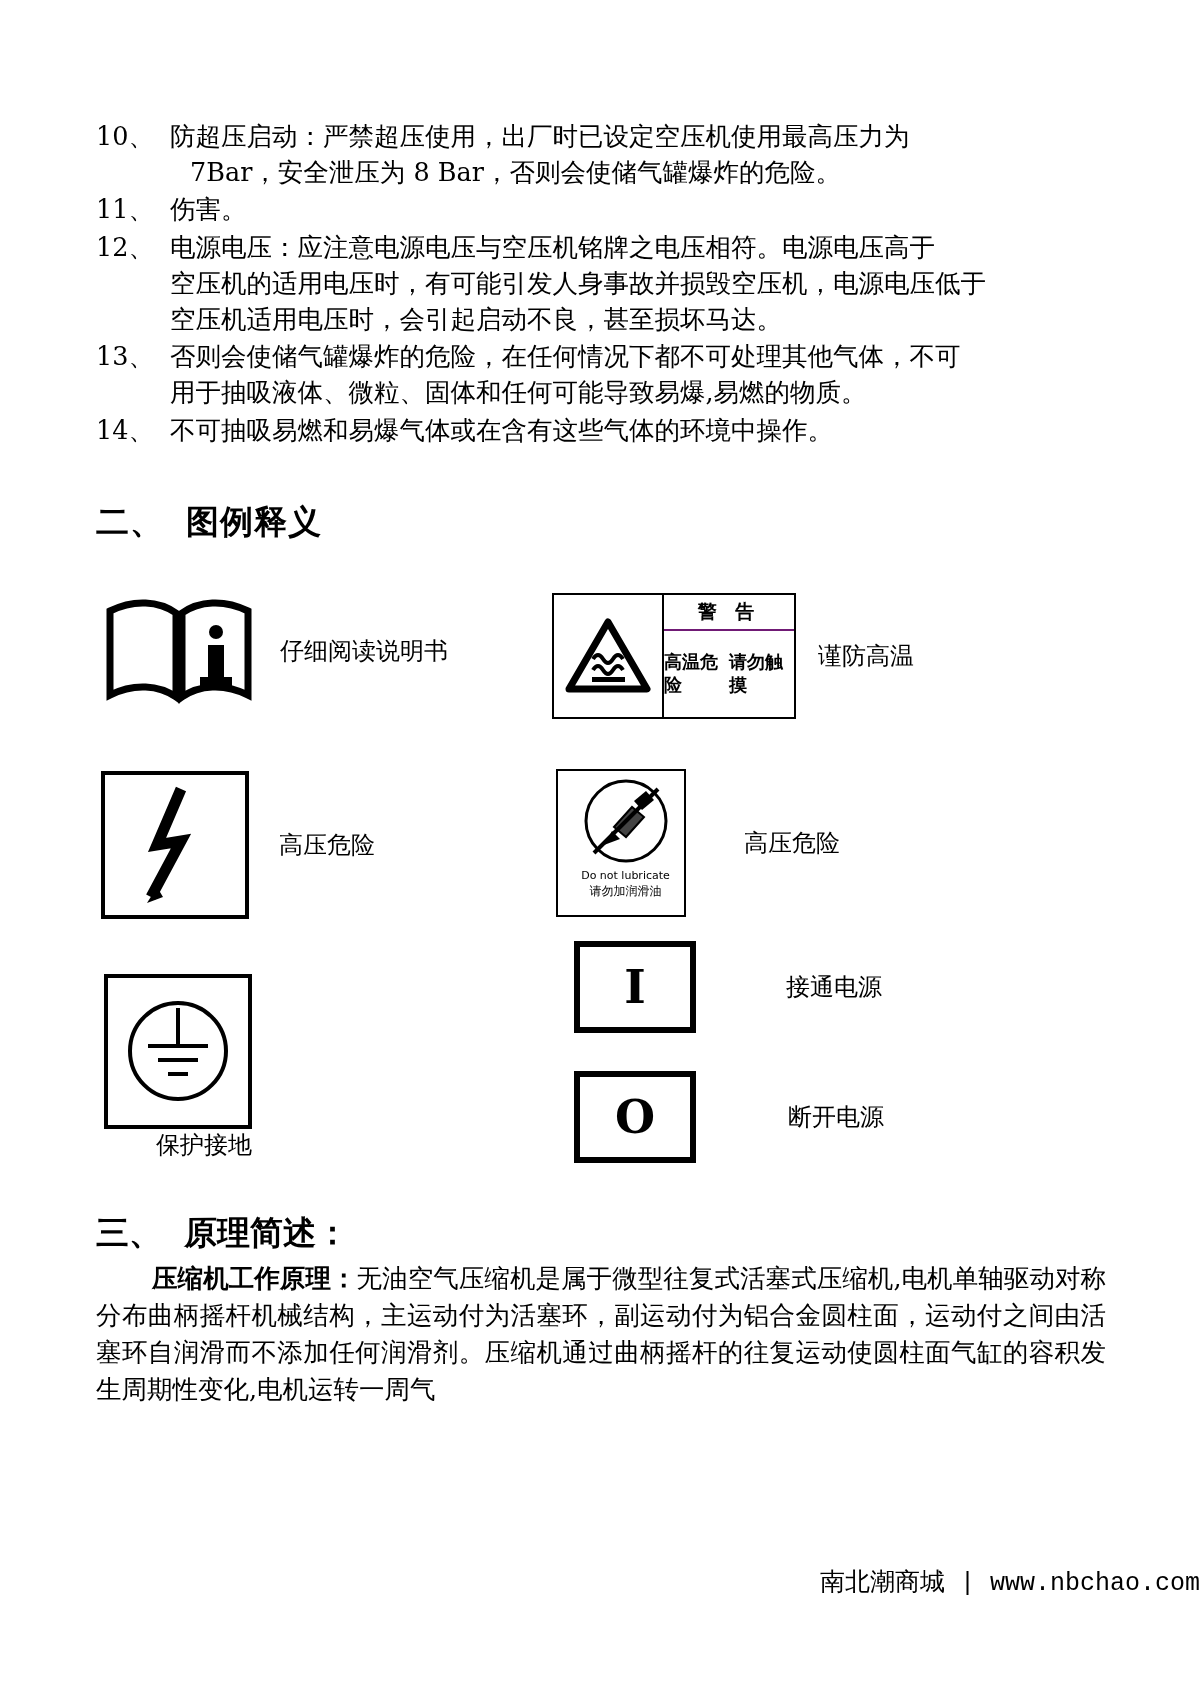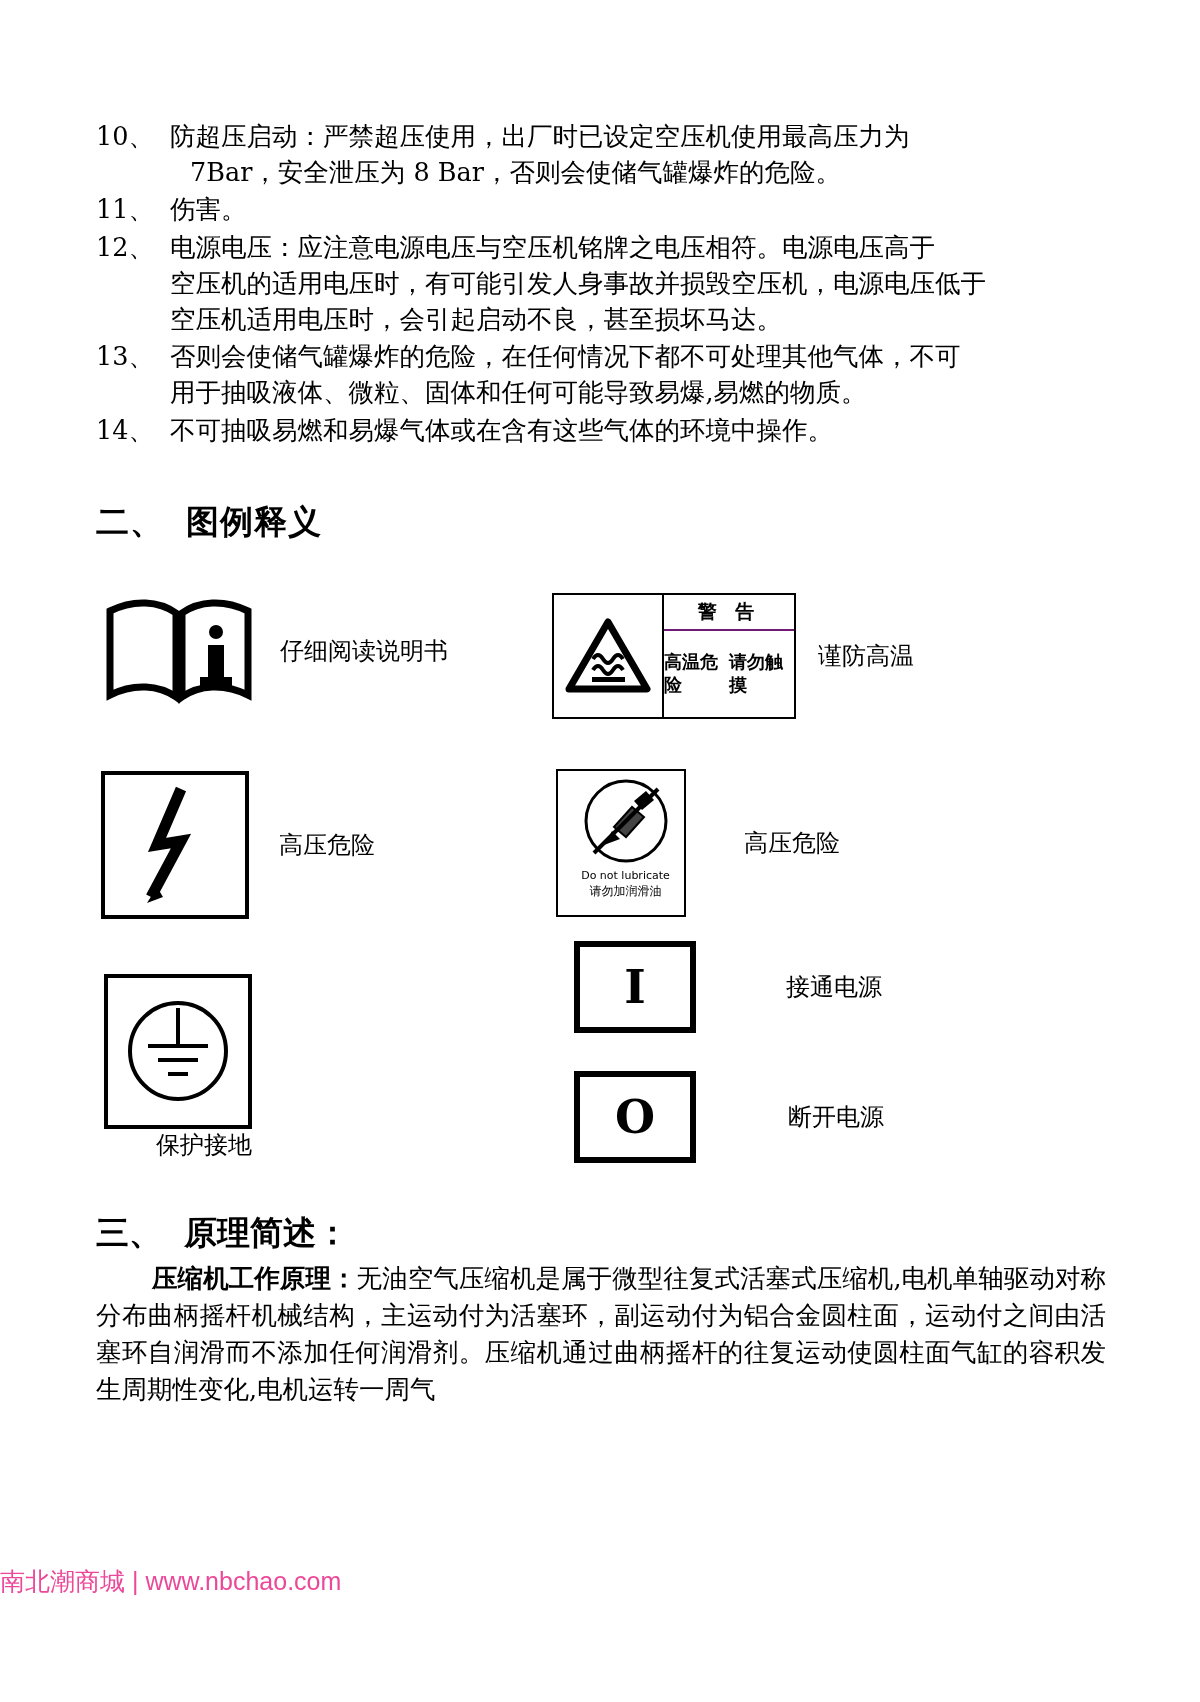--- a/index.html
+++ b/index.html
@@ -191,24 +191,24 @@
     font-weight: bold;
     padding-left: 56px;
   }
 
   
   .footer {
     position: absolute;
     left: 0;
     right: 0;
     top: 1565px;
-    text-align: left;
-    font-family: Liberation Sans, sans-serif;
+    text-align: right;
+    font-family: Liberation Mono, monospace;
     font-size: 25px;
-    color: #ec4899;
+    color: #000000;
   }
 </style>
 </head>
 <body>
 
 <div class="page">
   <div class="content">
 
     <div class="num-list">
 

